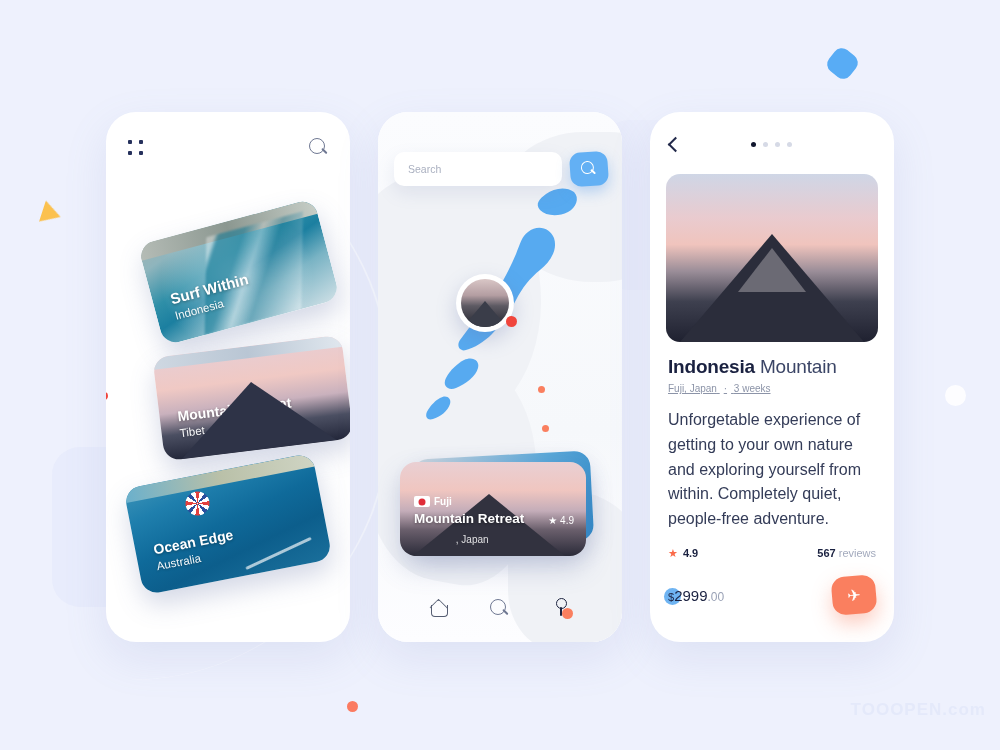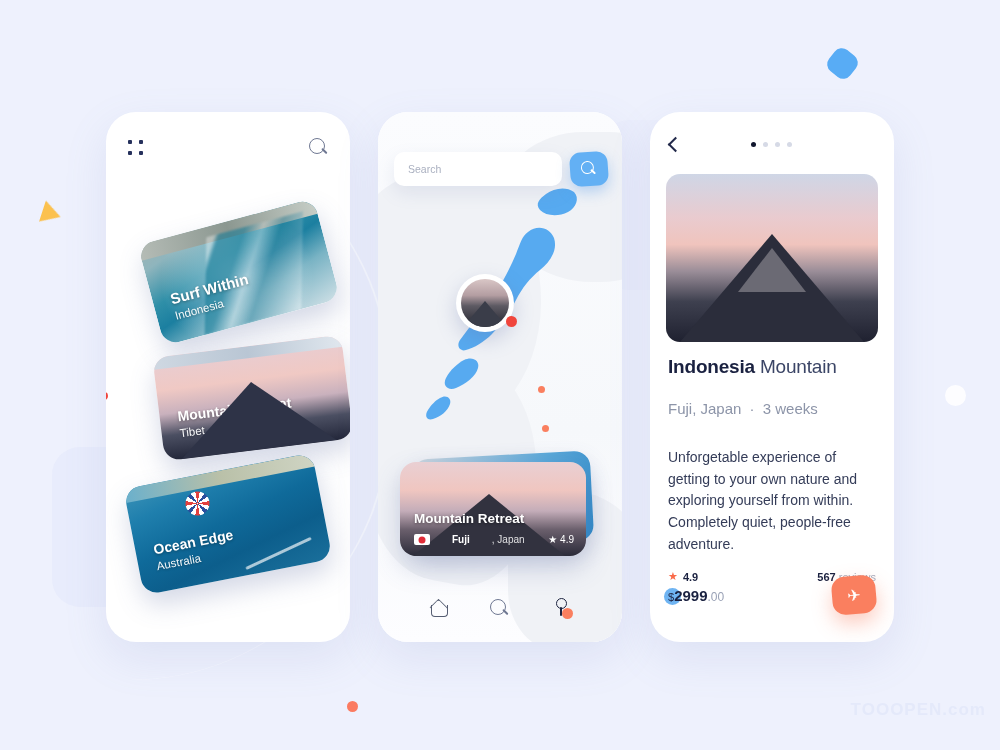--- a/index.html
+++ b/index.html
@@ -299,34 +299,34 @@
     border-right: 76px solid transparent;
     border-bottom: 62px solid #32323f;
   }
   .pc-title {
     position: absolute; left: 14px; bottom: 30px; z-index: 3;
     color: #fff; font-size: 13.5px; font-weight: bold;
     text-shadow: 0 1px 3px rgba(0,0,0,.4);
   }
   .pc-meta {
     position: absolute; left: 14px; right: 12px; bottom: 11px; z-index: 3;
-    display: flex; gap: 22px;
+    display: flex; gap: 4px;
     color: #fff; font-size: 10px;
   }
   .flag-jp {
     width: 16px; height: 11px; border-radius: 2px; background: #fff;
     position: relative; flex: none;
   }
   .flag-jp::after {
     content: ""; position: absolute; left: 50%; top: 50%;
     transform: translate(-50%,-50%);
     width: 7px; height: 7px; border-radius: 50%; background: #e02c38;
   }
   .pc-city { font-weight: bold; }
-  .pc-country { opacity: .85; }
+  .pc-country { opacity: .85; margin-top: 38px; }
   .pc-rating { margin-left: auto; display: flex; align-items: center; gap: 3px; font-size: 10px; }
 
   .tabbar {
     position: absolute; left: 0; right: 0; bottom: 24px;
     display: flex; justify-content: space-around; align-items: center;
     padding: 0 30px; z-index: 9;
   }
   .ic-home { width: 19px; height: 18px; position: relative; }
   .ic-home::before {
     content: ""; position: absolute; left: 2px; top: 6px;
@@ -388,24 +388,24 @@
     transform: translateX(-50%);
     border-left: 34px solid transparent;
     border-right: 34px solid transparent;
     border-bottom: 44px solid #6b6a74;
   }
 
   .s3-body { position: absolute; left: 18px; right: 18px; top: 244px; }
   .title { font-size: 19px; color: #1a2140; letter-spacing: -.2px; }
   .title b { font-weight: bold; }
   .title span { font-weight: normal; color: #3b4566; }
-  .submeta { margin-top: 22px; font-size: 15px; color: #8c94a8; }
+  .submeta { margin-top: 5px; font-size: 10px; color: #8c94a8; text-decoration: underline; }
   .submeta .sep { margin: 0 4px; }
   .desc {
-    margin-top: 30px; font-size: 14px; line-height: 1.55;
+    margin-top: 14px; font-size: 16px; line-height: 1.55;
     color: #343c58;
   }
   .rate-row {
     margin-top: 15px; display: flex; align-items: center;
     font-size: 11px; color: #1a2140;
   }
   .rate-row .star { color: #fa6b4a; margin-right: 5px; font-size: 11px; }
   .rate-row .score { font-weight: bold; }
   .rate-row .rev { margin-left: auto; }
   .rate-row .rev b { color: #1a2140; }
@@ -444,21 +444,21 @@
     position: absolute; left: 18px; right: 18px; bottom: 28px;
     display: flex; align-items: center;
   }
   .price { position: relative; font-size: 15px; color: #1a2140; }
   .price .bub {
     position: absolute; left: -4px; top: 1px;
     width: 17px; height: 17px; border-radius: 50%;
     background: #6fb4f2;
   }
   .price .cur { position: relative; z-index: 2; font-size: 11px; }
-  .price .amt { position: relative; z-index: 2; font-weight: bold; }
+  .price .amt { position: relative; z-index: 2; font-weight: normal; }
   .price .cents { position: relative; z-index: 2; color: #9aa2b6; font-size: 12px; }
   .fly-btn {
     margin-left: auto;
     width: 44px; height: 38px; border-radius: 13px;
     background: #fa7f5f;
     transform: rotate(-5deg);
     display: flex; align-items: center; justify-content: center;
     box-shadow: 0 9px 20px rgba(248,120,90,.38);
     color: #fff; font-size: 16px;
   }

